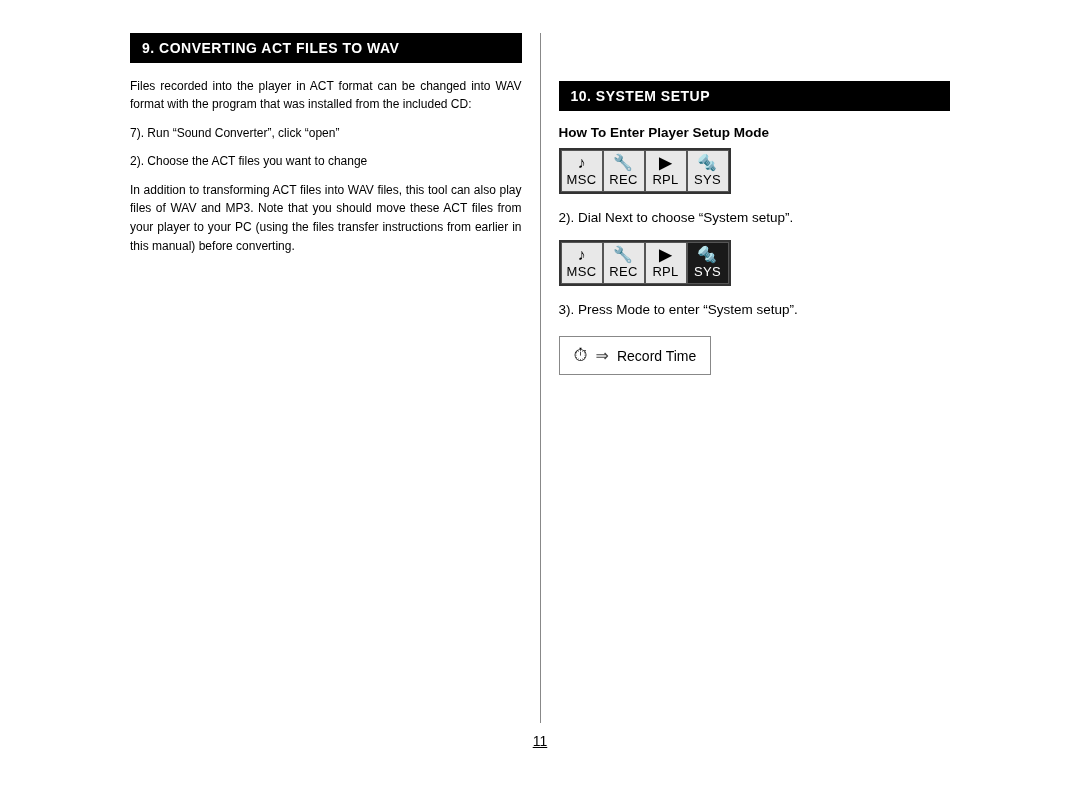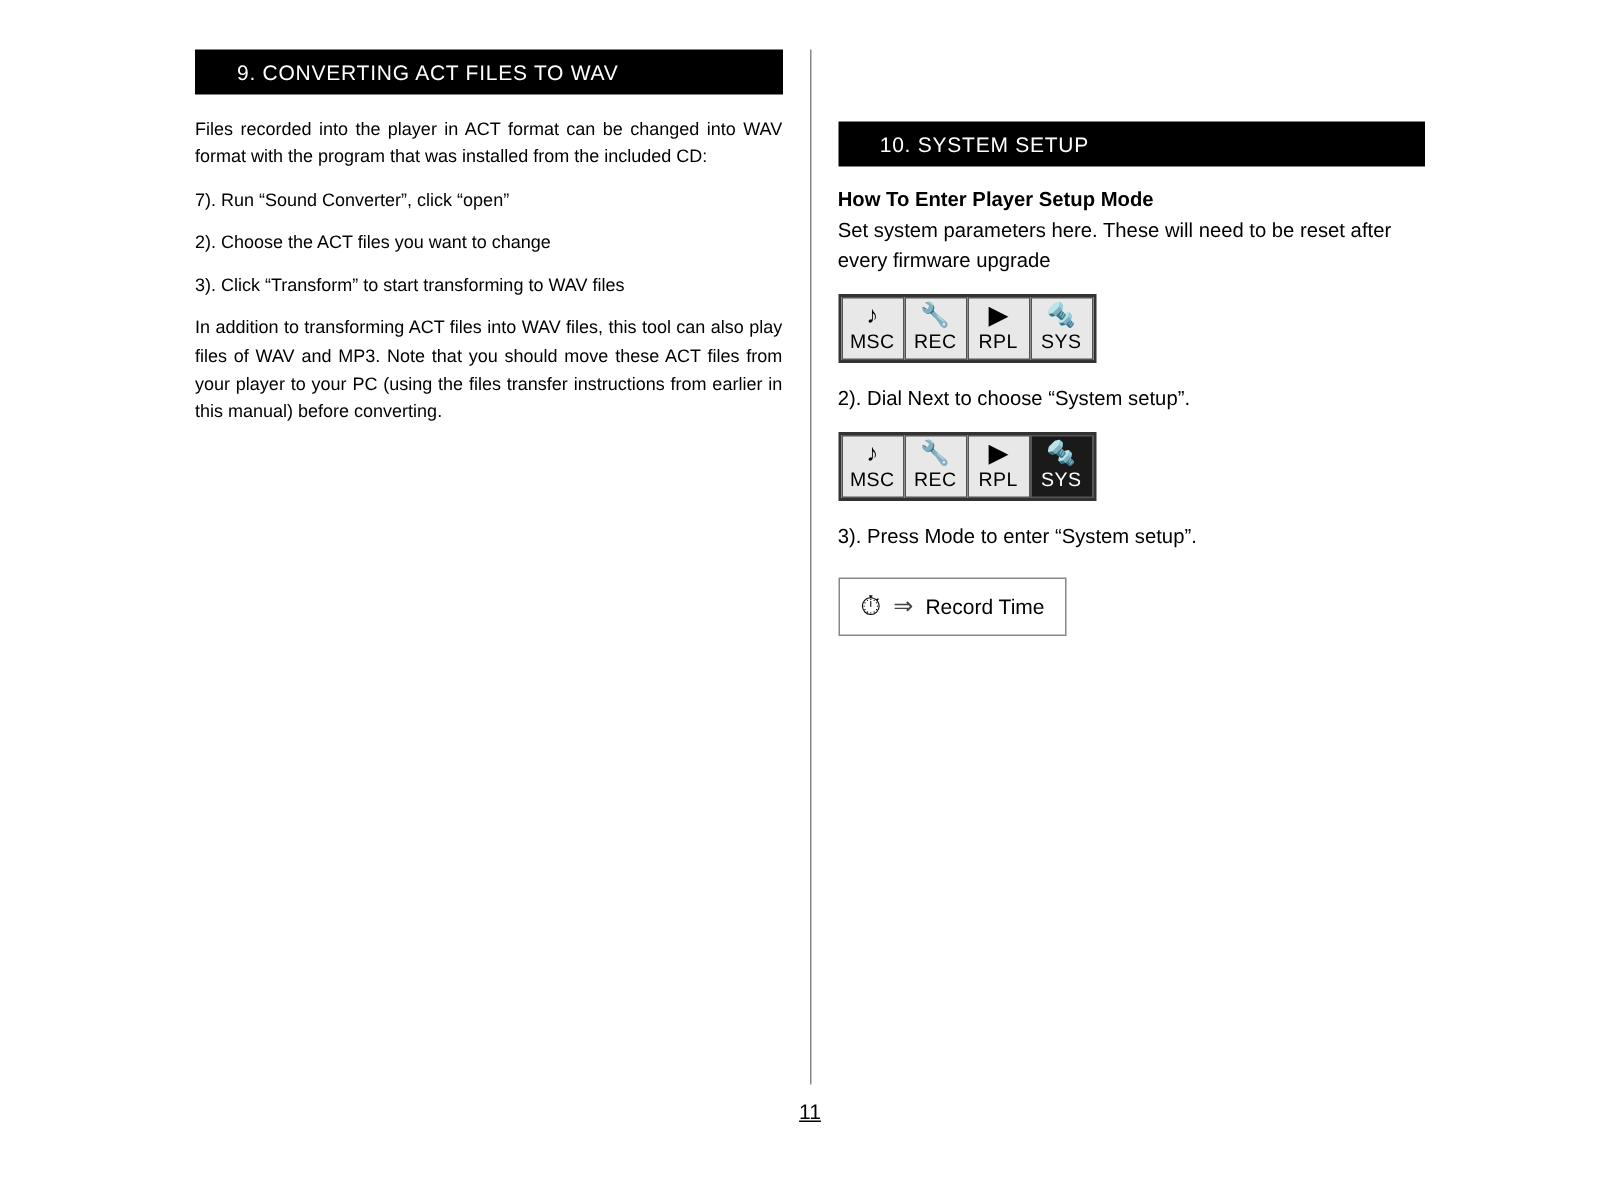--- a/index.html
+++ b/index.html
@@ -35,23 +35,23 @@
     }
 
     .col-right {
       flex: 1;
       padding: 0 0 18px 18px;
     }
 
     .section-header {
       background: #000;
       color: #fff;
-      font-weight: normal;
-      font-size: 14px;
-      padding: 7px 28px;
+      font-weight: bold;
+      font-size: 14px;
+      padding: 7px 12px;
       margin-bottom: 14px;
       letter-spacing: 0.5px;
     }
 
     .col-left .section-header {
       margin-right: 0;
     }
 
     .col-right .section-header {
       margin-left: 0;
@@ -150,30 +150,28 @@
 
 <div class="page">
   <div class="columns">
 
     <div class="col-left">
       <div class="section-header">9. CONVERTING ACT FILES TO WAV</div>
       <div class="body-text">
         <p>Files recorded into the player in ACT format can be changed into WAV format with the program that was installed from the included CD:</p>
         <p>7). Run “Sound Converter”, click “open”</p>
         <p>2).  Choose  the  ACT  files  you  want  to change</p>
-        <p>3). Click “Transform” to start transforming to WAV files</p>
         <p>In addition to transforming ACT files into WAV files, this tool can also play files of WAV and MP3.  Note that you should move these ACT files from your player to your PC (using the files transfer instructions from earlier in this manual) before converting.</p>
       </div>
     </div>
 
     <div class="col-right">
       <div class="section-header">10. SYSTEM SETUP</div>
 
       <div class="bold-heading">How To Enter Player Setup Mode</div>
-      <div class="step-text">Set system parameters here. These will need to be reset after every firmware upgrade</div>
 
 
       
       <div class="menu-image">
         <div class="menu-cell">
           <div class="icon-area">♪</div>
           <div class="label">MSC</div>
         </div>
         <div class="menu-cell">
           <div class="icon-area">🔧</div>

